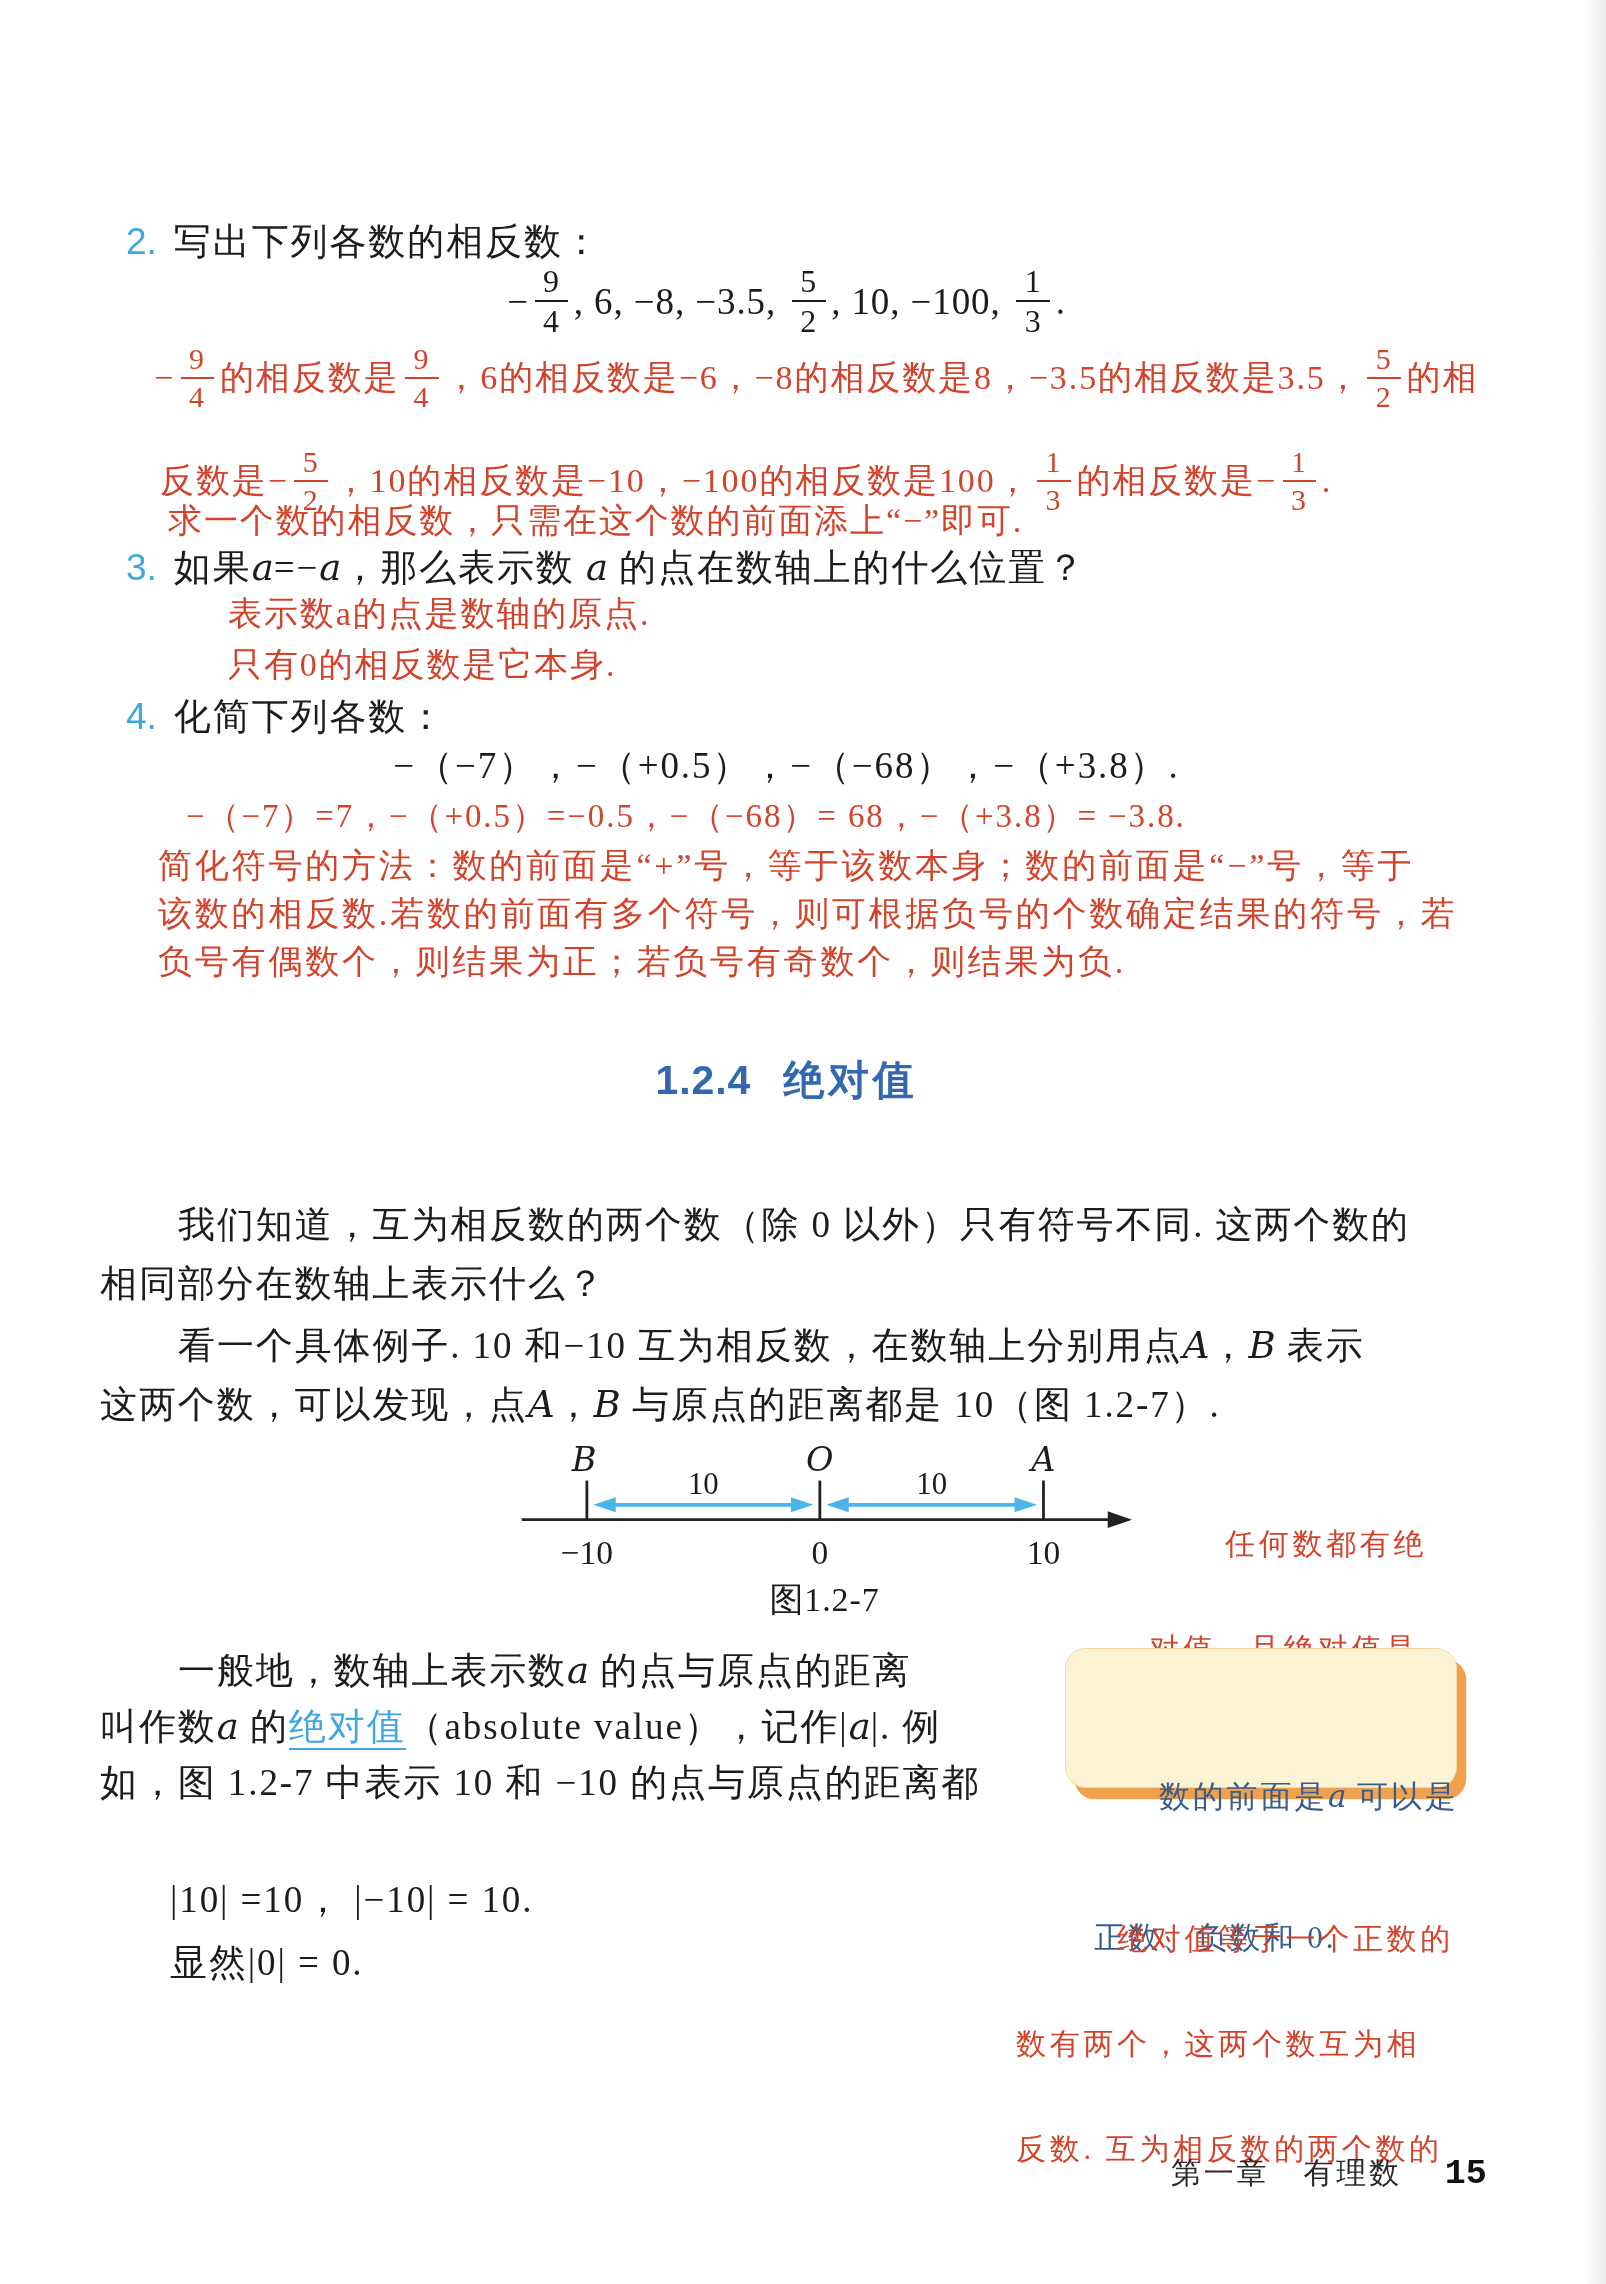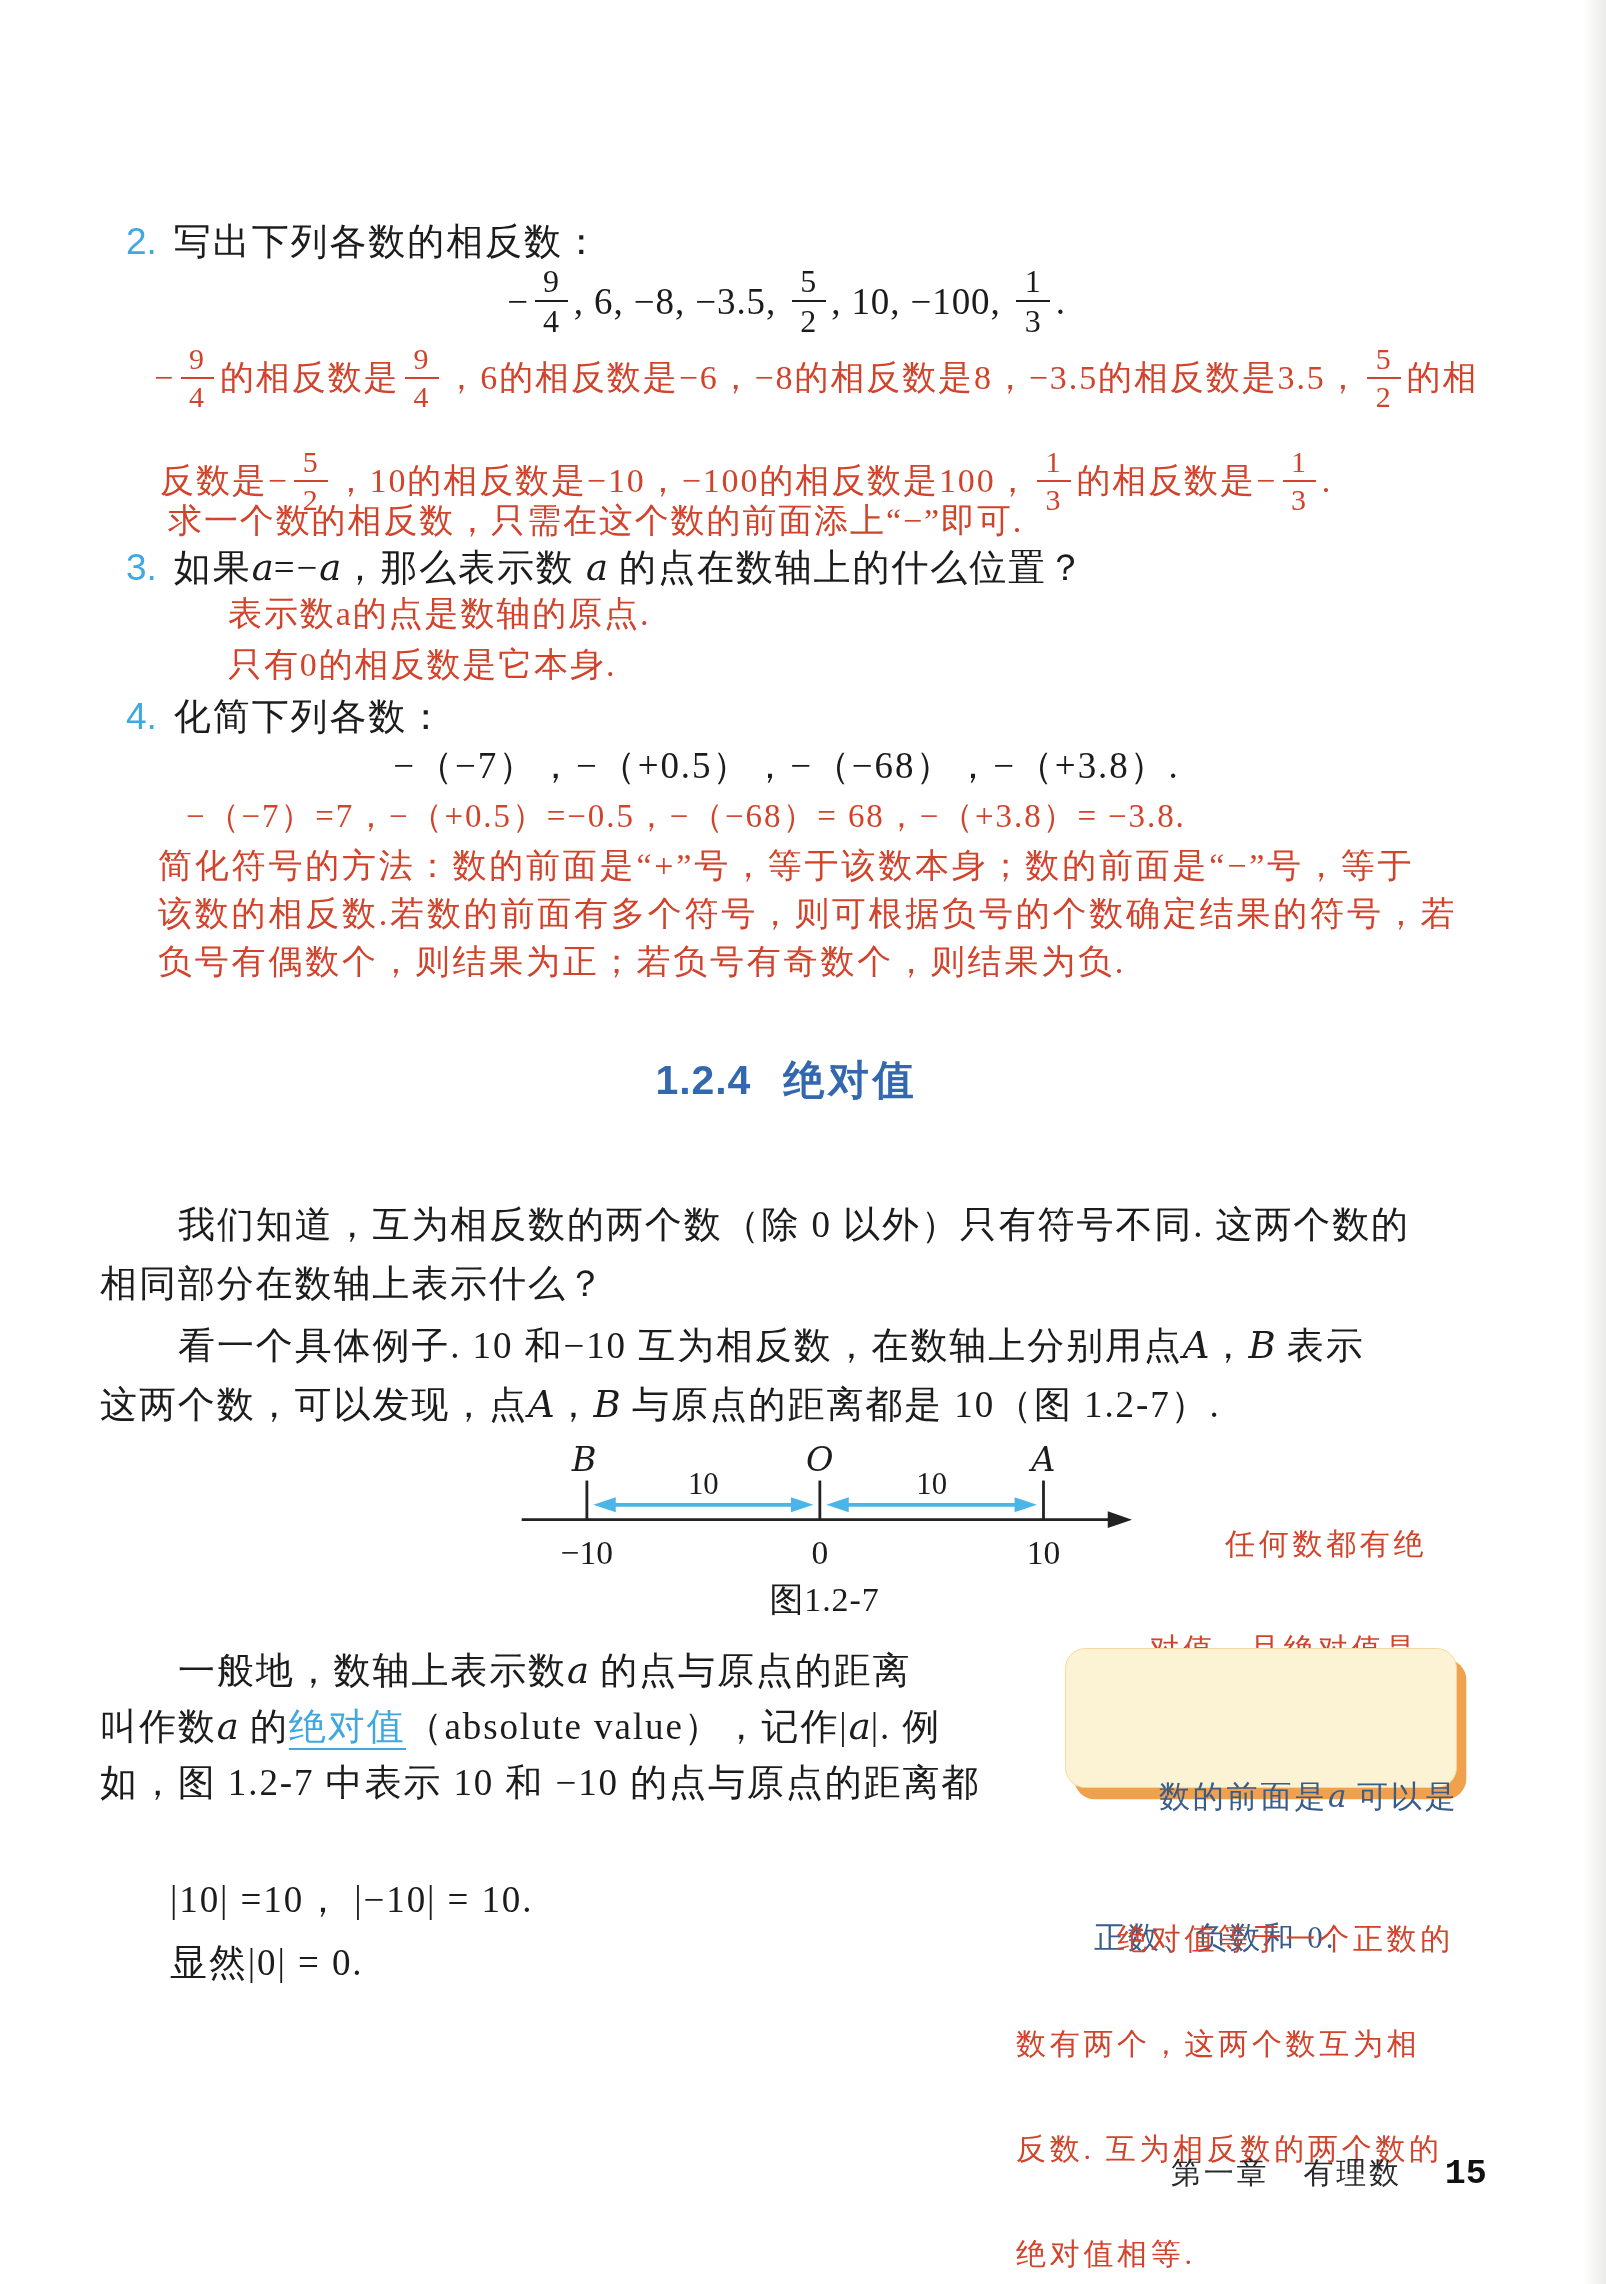--- a/index.html
+++ b/index.html
@@ -217,21 +217,20 @@
 
 <div class="abs sticky" style="left:1065px; top:1648px;">
   <div style="text-indent:65px;"><span>数的前面是</span><span class="it">a</span><span> 可以是</span></div>
   <div>正数、负数和 0.</div>
 </div>
 
 <div class="abs red note-small hand" style="left:1016px; top:1851px;">
   <div style="text-indent:101px;">绝对值等于一个正数的</div>
   <div>数有两个，这两个数互为相</div>
   <div>反数. 互为相反数的两个数的</div>
-  <div>绝对值相等.</div>
 </div>
 
 <div class="abs footer" style="left:1171px; top:2153px;">
   <span>第一章</span>
   <span class="book">有理数</span>
   <span class="pageno">15</span>
 </div>
 
 
 </body></html>

